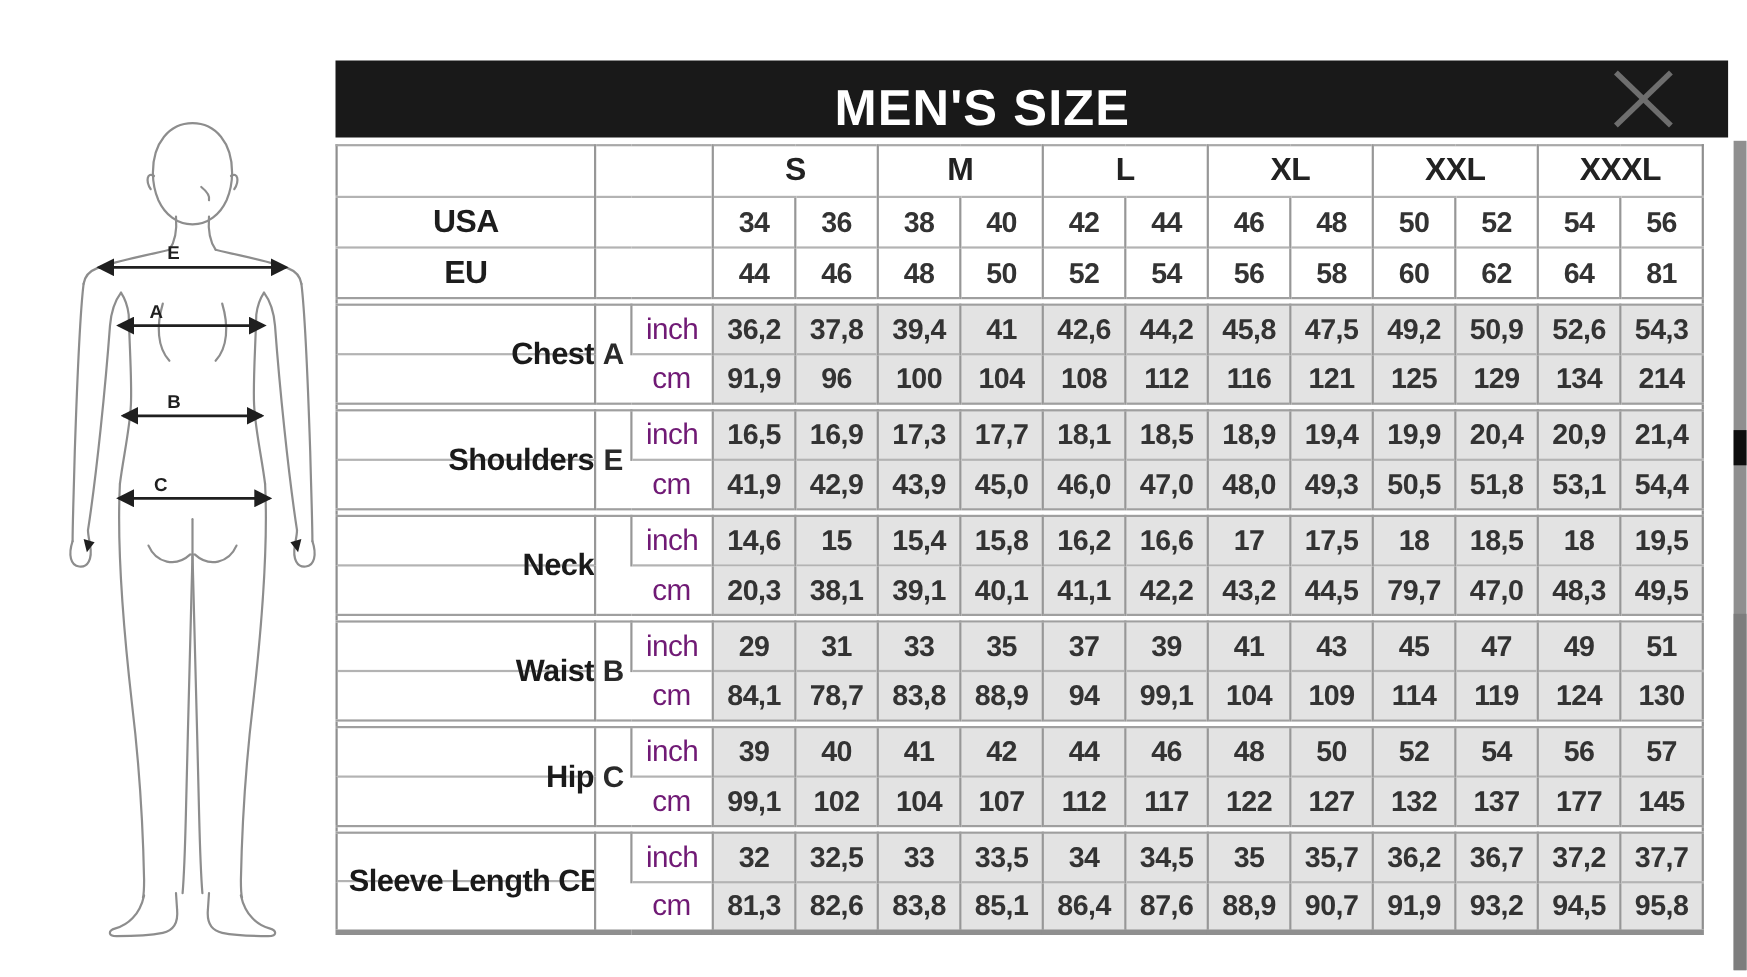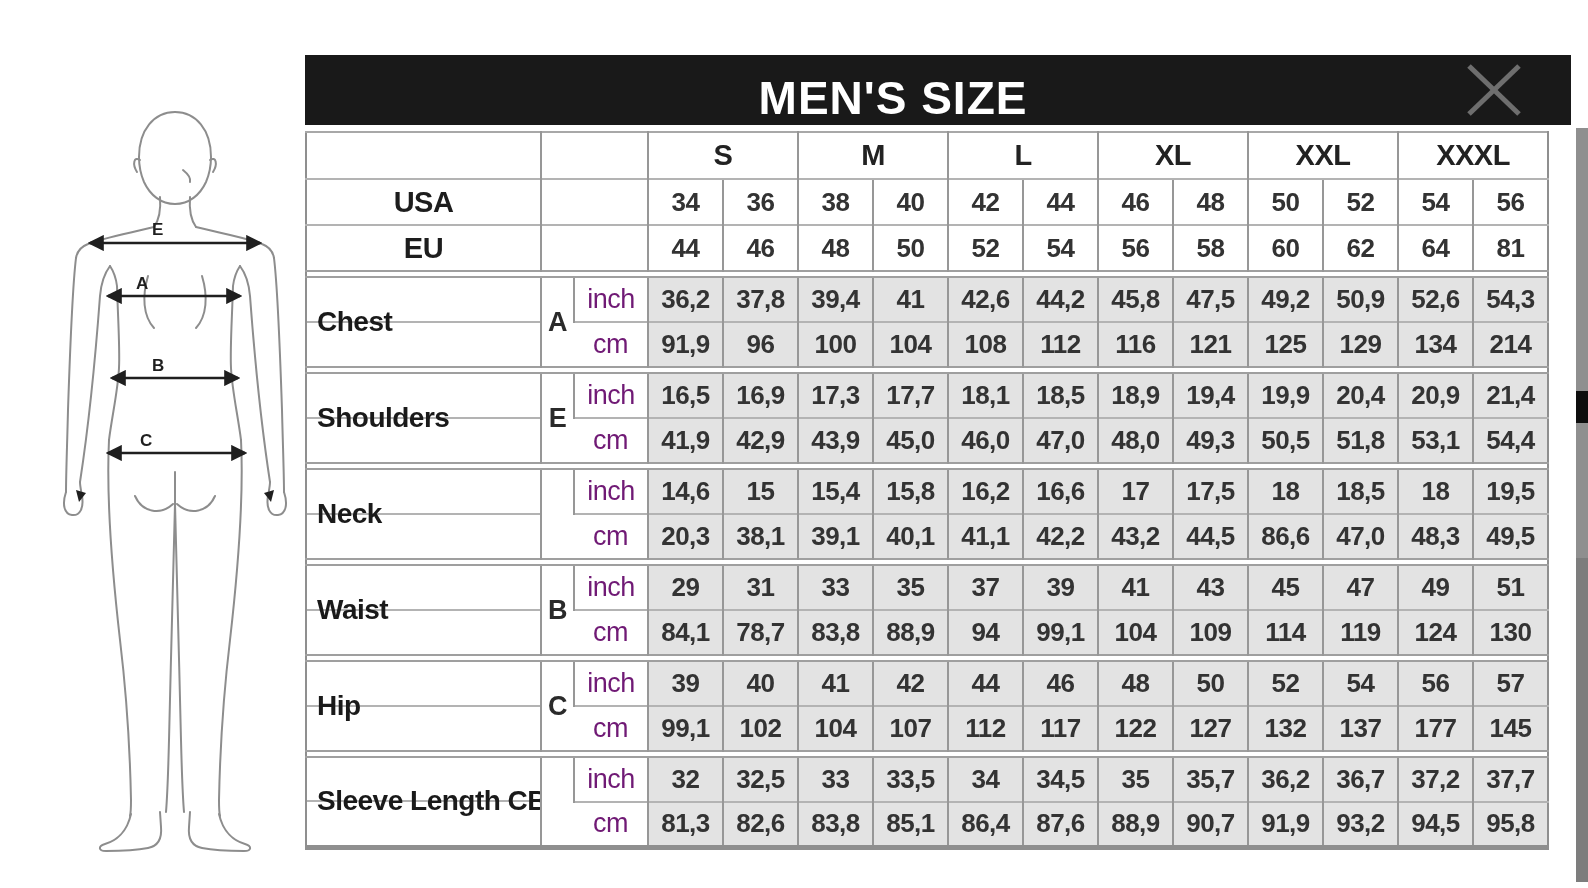--- a/index.html
+++ b/index.html
@@ -25,21 +25,21 @@
                  overflow:hidden;white-space:nowrap;letter-spacing:-0.5px;}
   .size-table td:first-child{border-left:none;}
   .size-table tr{height:45px;}
   .size-table tr.hdr{height:47px;}
   .size-table tr.rrow{height:46px;}
   .size-table tr.line td{border-top:2px solid #b3b3b3;}
   .size-table tr.sep{height:6px;}
   .size-table tr.sep td{border-top:2px solid #9f9f9f;border-bottom:2px solid #9f9f9f;background:#fff;border-left:none;}
   .size-table td.size{font-weight:700;font-size:29px;color:#222;}
   .size-table td.lbl-c{font-weight:700;font-size:29px;color:#1d1d1d;}
-  .size-table td.lbl{text-align:left;padding-left:10px;font-weight:700;font-size:28px;color:#1a1a1a;
+  .size-table td.lbl{text-align:right;padding-left:10px;font-weight:700;font-size:28px;color:#1a1a1a;
                      background-color:#fff;background-image:linear-gradient(#b3b3b3,#b3b3b3);
                      background-repeat:no-repeat;background-size:100% 2px;background-position:0 50%;border-radius:24px;}
   .size-table td.letter{font-weight:700;font-size:27px;color:#2a2a2a;}
   .size-table td.unit{font-weight:400;font-size:27px;color:#701a75;}
   .size-table td.num{font-weight:700;font-size:26px;color:#333333;}
   .size-table td.val{background:#e3e3e3;}
 
   
   .figure{position:absolute;left:40px;top:100px;width:280px;height:770px;}
 </style>
@@ -275,21 +275,21 @@
         <tr class="line">
           <td class="unit">cm</td>
           <td class="num val">20,3</td>
           <td class="num val">38,1</td>
           <td class="num val">39,1</td>
           <td class="num val">40,1</td>
           <td class="num val">41,1</td>
           <td class="num val">42,2</td>
           <td class="num val">43,2</td>
           <td class="num val">44,5</td>
-          <td class="num val">86,6</td>
+          <td class="num val">79,7</td>
           <td class="num val">47,0</td>
           <td class="num val">48,3</td>
           <td class="num val">49,5</td>
         </tr>
         <tr class="sep">
           <td colspan="15"></td>
         </tr>
         <tr>
           <td class="lbl" rowspan="2">Waist</td>
           <td class="letter" rowspan="2">B</td>

